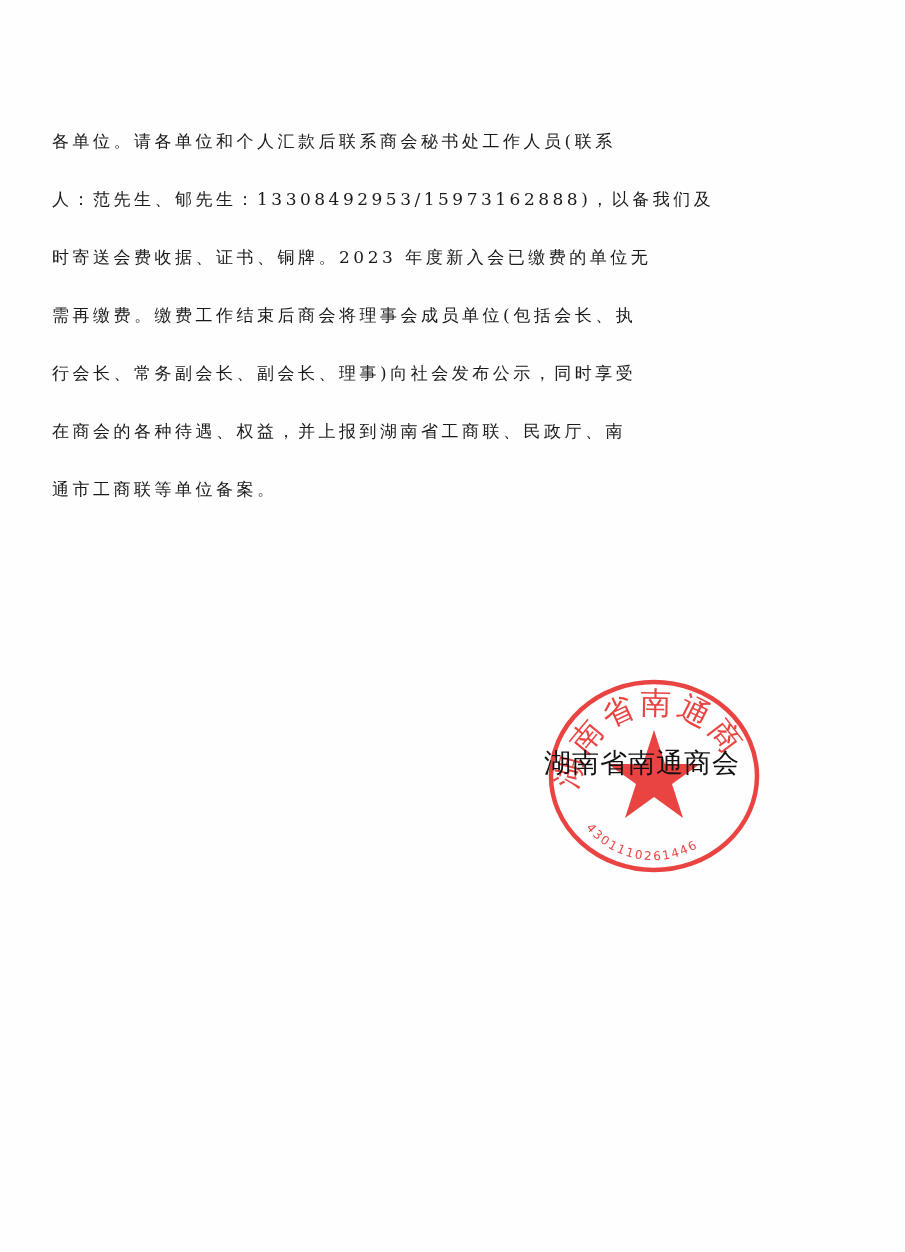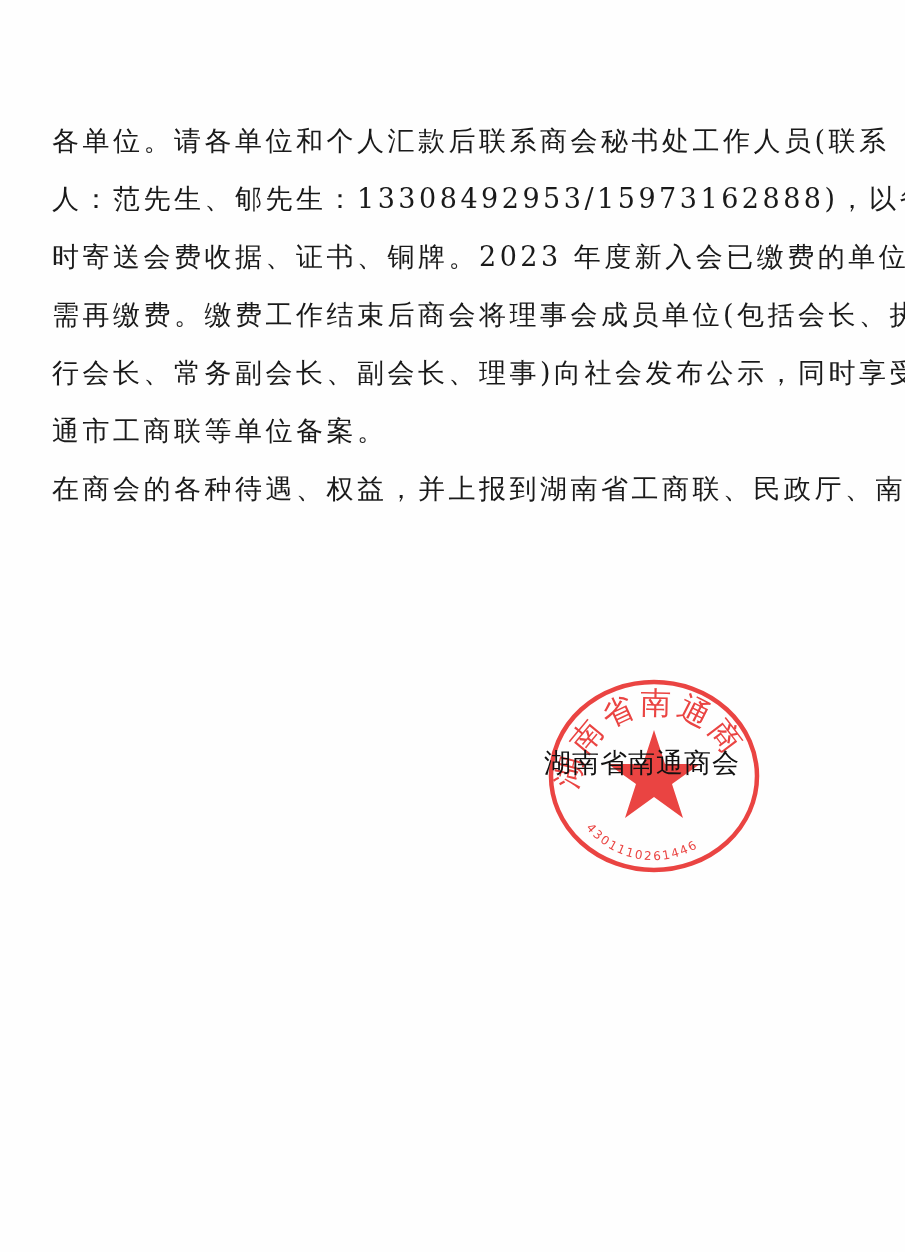--- a/index.html
+++ b/index.html
@@ -15,21 +15,21 @@
   .body-text {
     position: absolute;
     left: 52px; top: 112px;
     width: 800px;
     margin: 0;
   }
   .line {
     display: block;
     height: 58px;
     line-height: 58px;
-    font-size: 27px;
+    font-size: 17px;
     letter-spacing: 3.5px;
     white-space: nowrap;
   }
   .stamp {
     position: absolute;
     left: 548px; top: 678px;
     width: 212px; height: 196px;
     z-index: 1;
     opacity: 0.9;
   }
@@ -48,22 +48,22 @@
 <body>
 
 <div class="page">
 
   <div class="body-text">
     <span class="line">各单位。请各单位和个人汇款后联系商会秘书处工作人员(联系</span>
     <span class="line">人：范先生、郇先生：13308492953/15973162888)，以备我们及</span>
     <span class="line">时寄送会费收据、证书、铜牌。2023 年度新入会已缴费的单位无</span>
     <span class="line">需再缴费。缴费工作结束后商会将理事会成员单位(包括会长、执</span>
     <span class="line">行会长、常务副会长、副会长、理事)向社会发布公示，同时享受</span>
+    <span class="line">在商会的各种待遇、权益，并上报到湖南省工商联、民政厅、南</span>
     <span class="line">通市工商联等单位备案。</span>
-    <span class="line">在商会的各种待遇、权益，并上报到湖南省工商联、民政厅、南</span>
   </div>
 
   <div class="stamp">
     <svg width="212" height="196" viewBox="0 0 212 196">
       <defs>
         <path id="topArc" d="M 30 112 A 78 78 0 0 1 184 96"></path>
         <path id="bottomArc" d="M 38 150 A 86 86 0 0 0 172 150"></path>
       </defs>
       <ellipse cx="106" cy="98" rx="103" ry="94" fill="none" stroke="#e8302e" stroke-width="4.5"></ellipse>
       <text font-size="31" fill="#e8302e" font-family="DejaVu Serif, serif" letter-spacing="4">

